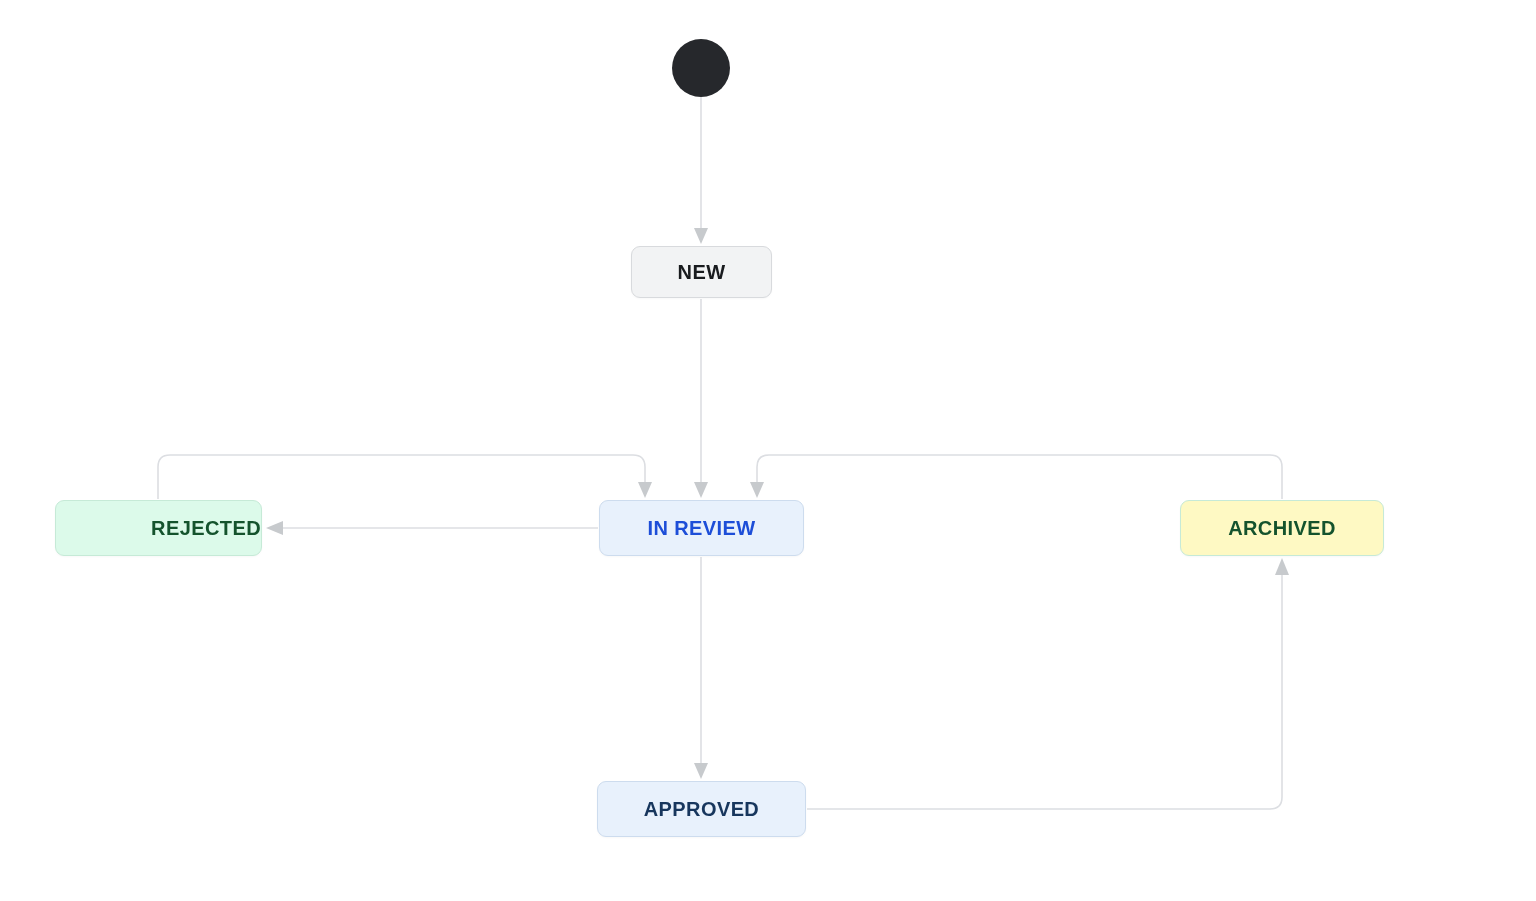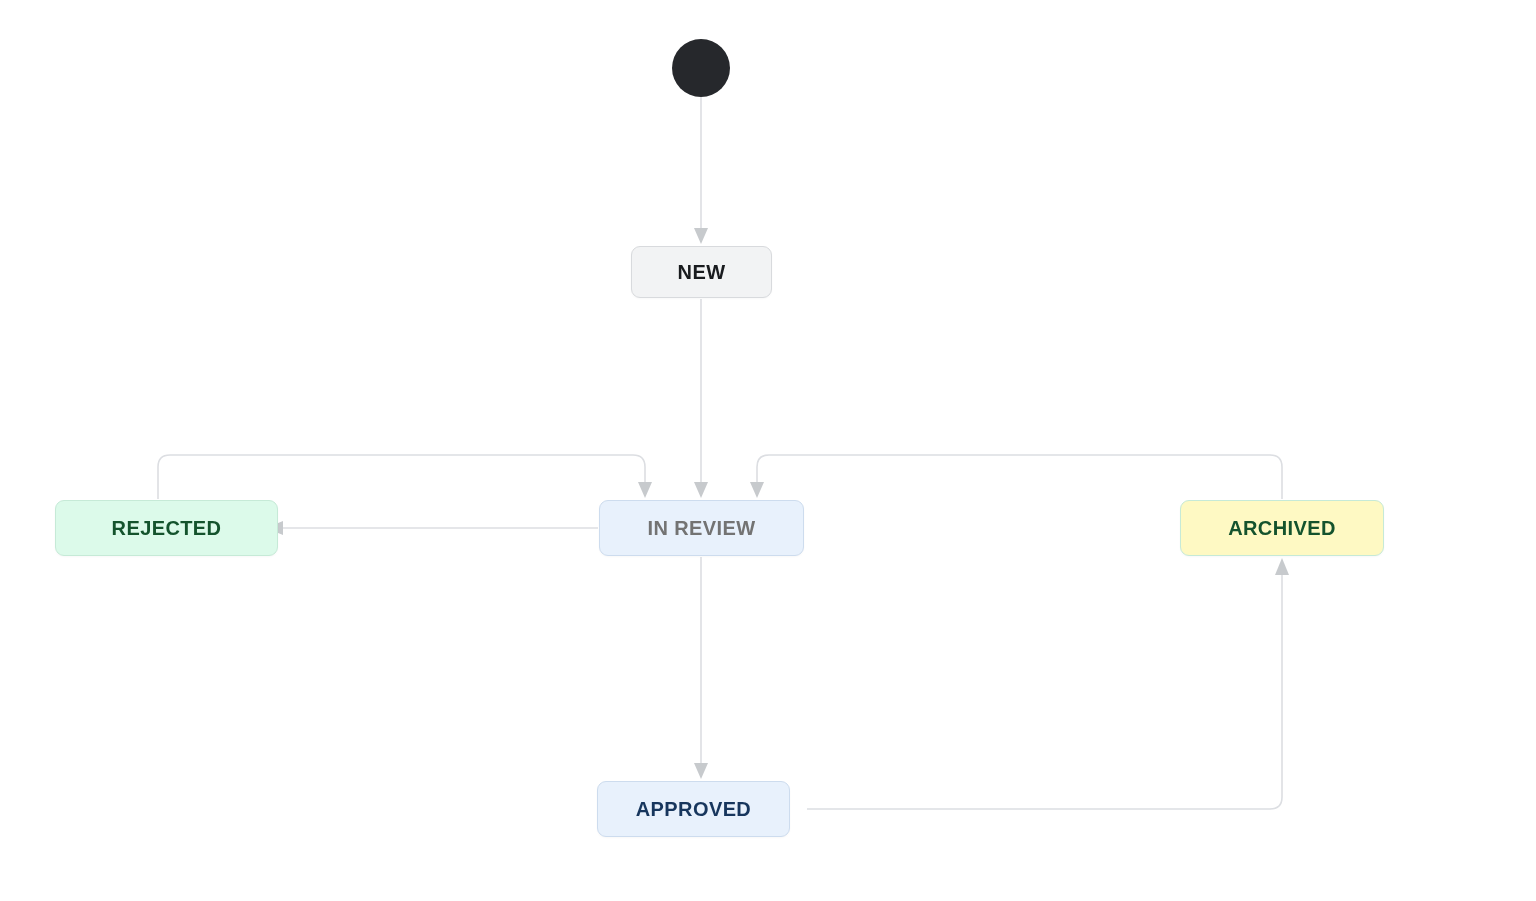--- a/index.html
+++ b/index.html
@@ -46,23 +46,23 @@
     align-items: center;
     justify-content: center;
     font-weight: bold;
     font-size: 20px;
     letter-spacing: 0.4px;
     box-shadow: 0 1px 2px rgba(0,0,0,0.03);
     cursor: pointer;
   }
   .node-new      { left: 631px;  top: 246px; width: 141px; height: 52px; }
   .node-inreview { left: 599px;  top: 500px; width: 205px; }
-  .node-rejected { left: 55px;   top: 500px; width: 223px; }
+  .node-rejected { left: 55px;   top: 500px; width: 207px; justify-content: flex-end; }
   .node-archived { left: 1180px; top: 500px; width: 204px; }
-  .node-approved { left: 597px;  top: 781px; width: 193px; }
+  .node-approved { left: 597px;  top: 781px; width: 209px; }
   .node-label { pointer-events: none; }
 </style>
 </head>
 <body style="background: rgb(255, 255, 255);">
 
 <div class="canvas" style="background: rgb(255, 255, 255);">
 
   <svg class="edges" width="1536" height="901" viewBox="0 0 1536 901">
 
     <g>
@@ -100,21 +100,21 @@
       <polygon class="edge-arrow" points="1275,575 1289,575 1282,558" style="fill: rgb(199, 202, 205);"></polygon>
     </g>
   </svg>
 
   <div class="start-node" style="background: rgb(38, 40, 44);"></div>
 
   <div class="node node-new" style="background: rgb(242, 243, 244); border-color: rgb(216, 218, 221); color: rgb(25, 27, 30);">
     <span class="node-label">NEW</span>
   </div>
 
-  <div class="node node-inreview" style="background: rgb(232, 241, 252); border-color: rgb(205, 220, 238); color: #737373;">
+  <div class="node node-inreview" style="background: rgb(232, 241, 252); border-color: rgb(205, 220, 238); color: #1d4ed8;">
     <span class="node-label">IN REVIEW</span>
   </div>
 
   <div class="node node-rejected" style="background: rgb(220, 250, 234); border-color: rgb(198, 234, 215); color: rgb(20, 83, 45);">
     <span class="node-label">REJECTED</span>
   </div>
 
   <div class="node node-archived" style="background: #fef9c3; border-color: rgb(198, 234, 215); color: rgb(20, 83, 45);">
     <span class="node-label">ARCHIVED</span>
   </div>

